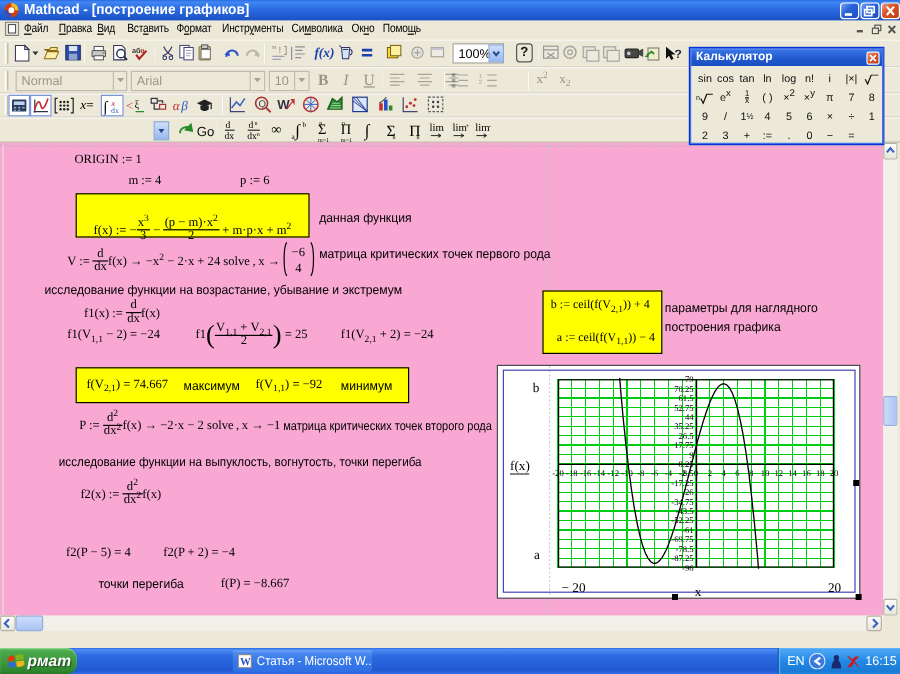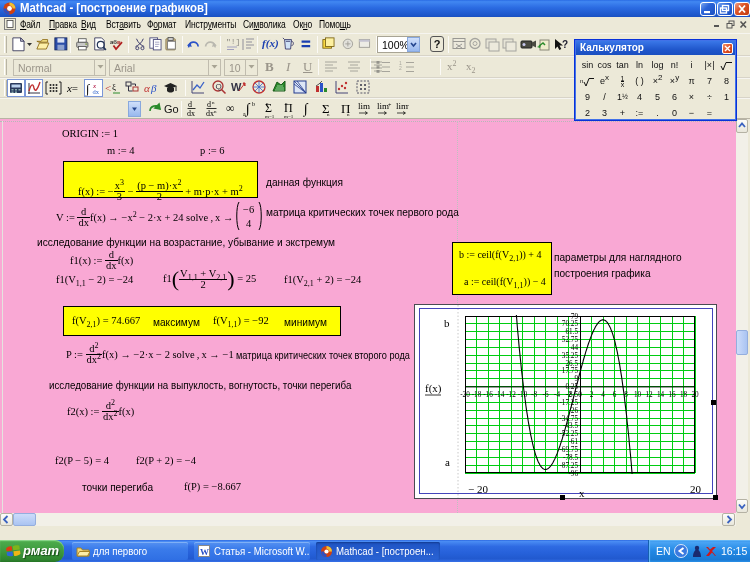--- a/index.html
+++ b/index.html
@@ -653,42 +653,26 @@
 <div class="abs" style="left:0;top:0;width:64px;height:22px;background:linear-gradient(180deg,#57b557 0%,#4aa94a 12%,#3d973d 55%,#2e842e 90%,#257425 100%);border-radius:0 9px 9px 0;box-shadow:inset 0 1px 1px #8ed88e"></div>
 <svg class="abs" style="left:5px;top:3px" width="17" height="16">
 <g transform="rotate(-8 8 8)">
 <path d="M1.5 4.5 C3.5 3 5.5 2.6 7.4 3.4 L7.4 7.4 L1.5 7.4 Z" fill="#e03a10"></path>
 <path d="M8.4 3.2 C10.6 2.4 13 2.6 15 3.6 L15 7.4 L8.4 7.4 Z" fill="#7db51c"></path>
 <path d="M1.5 8.4 L7.4 8.4 L7.4 12.6 C5.3 13.2 3.3 12.9 1.5 11.6 Z" fill="#2f68d8"></path>
 <path d="M8.4 8.4 L15 8.4 L15 11.8 C12.8 13.4 10.5 13.6 8.4 12.8 Z" fill="#f0b516"></path>
 </g>
 </svg>
 <span class="abs" style="left:23px;top:3px;color:#fff;font-style:italic;font-weight:bold;font-size:13px;text-shadow:1px 1px 1px #1a4a1a">рмат</span>
-<div class="tbtn" style="left:72px;width:116px;background:linear-gradient(180deg,#5591f2,#3a7bea 40%,#2f6fe4);box-shadow:inset 0 1px 0 #7fb0f6">
-<svg class="abs" style="left:4px;top:3px" width="14" height="12">
-          <path d="M1 3 h4 l1.5 2 h6.5 v6 h-12 z" fill="#f6d97a" stroke="#a78424"></path>
-          <path d="M1 11 l2.5-4.5 h10.5 l-2.5 4.5 z" fill="#fdeea8" stroke="#a78424"></path>
-        </svg>
-<span class="abs" style="left:21px;top:3px;transform:scaleX(0.92);transform-origin:0 0">для первого</span>
-      </div>
 <div class="tbtn" style="left:194px;width:116px;background:linear-gradient(180deg,#5591f2,#3a7bea 40%,#2f6fe4);box-shadow:inset 0 1px 0 #7fb0f6">
 <svg class="abs" style="left:4px;top:3px" width="12" height="12">
           <rect x="0.5" y="0.5" width="11" height="11" fill="#fff" stroke="#888"></rect>
           <text x="2" y="9.5" font-size="9" font-weight="bold" fill="#2a52c8" font-family="Liberation Serif">W</text>
         </svg>
 <span class="abs" style="left:20px;top:3px;transform:scaleX(0.92);transform-origin:0 0">Статья - Microsoft W...</span>
-      </div>
-<div class="tbtn" style="left:316px;width:124px;background:linear-gradient(180deg,#1f54c4,#2a63d4 60%,#3识0);background:linear-gradient(180deg,#1f54c4,#2a63d4);box-shadow:inset 0 1px 2px #123a8e">
-<svg class="abs" style="left:4px;top:3px" width="13" height="13">
-          <circle cx="6.5" cy="6.5" r="5.5" fill="#d04010"></circle>
-          <path d="M6.5 1 A5.5 5.5 0 0 1 12 6.5 L9 6.5 A2.8 2.8 0 0 0 6.5 3.8 Z" fill="#f0c030"></path>
-          <path d="M6.5 12 A5.5 5.5 0 0 1 1 6.5 L4 6.5 A2.8 2.8 0 0 0 6.5 9.2 Z" fill="#3050c0"></path>
-          <circle cx="6.5" cy="6.5" r="2.1" fill="#fff"></circle>
-        </svg>
-<span class="abs" style="left:20px;top:3px;transform:scaleX(0.92);transform-origin:0 0">Mathcad - [построен...</span>
       </div>
 <div class="abs" style="left:648px;top:0;width:102px;height:22px;background:linear-gradient(180deg,#2a8ae8 0%,#4aa4f4 10%,#2288e4 50%,#1a7ad4 90%,#2a90e8 100%);border-left:1px solid #1560b0;box-shadow:inset 1px 1px 1px #66b8f8"></div>
 <span class="abs" style="left:656px;top:5px;color:#fff;font-size:10.5px">EN</span>
 <svg class="abs" style="left:674px;top:4px" width="14" height="14">
         <circle cx="7" cy="7" r="6.5" fill="#3a7ae0" stroke="#d8e8fa" stroke-width="1"></circle>
         <path d="M9.5 4 L5.5 7 L9.5 10" fill="none" stroke="#fff" stroke-width="2"></path>
       </svg>
 <svg class="abs" style="left:691px;top:5px" width="12" height="13">
         <path d="M2 12 C2 7 4 6 5 4 L7 4 C8 6 10 7 10 12 Z" fill="#1a2a6e"></path>
         <circle cx="6" cy="3" r="2.2" fill="#1a2a6e"></circle>

